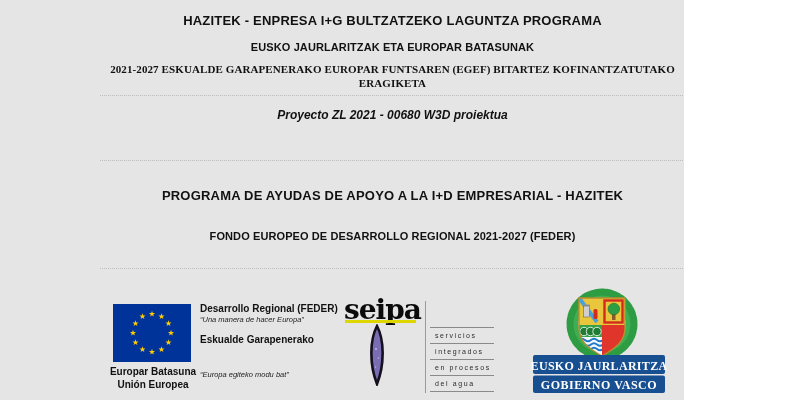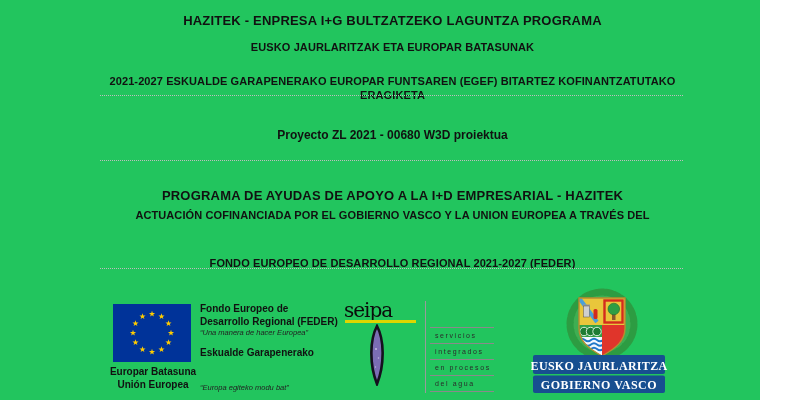--- a/index.html
+++ b/index.html
@@ -1,59 +1,58 @@
 <!DOCTYPE html>
 <html><head>
 <meta charset="utf-8">
 <style>
   html,body{margin:0;padding:0;background:#fff;}
-  #page{position:relative;width:760px;height:400px;background:#22c55e;overflow:hidden;
+  #page{position:relative;width:684px;height:400px;background:#e5e5e5;overflow:hidden;
         font-family:"Liberation Sans",sans-serif;color:#111;}
   .abs{position:absolute;}
   .center{text-align:center;}
   
   .h1{font-weight:bold;font-size:13px;line-height:16px;letter-spacing:.2px;}
   .sub{font-weight:bold;font-size:11px;line-height:14px;letter-spacing:.1px;}
   .proj{font-weight:bold;font-size:12px;line-height:15px;}
   
   .sep{left:100px;width:583px;height:0;border-top:1px dotted #bdbdbd;}
   
   .col{left:100px;width:585px;}
   
   .flaglabel{font-weight:bold;font-size:10px;line-height:12.5px;text-align:center;}
   .federline{font-weight:bold;font-size:10px;line-height:13px;white-space:nowrap;}
   .quote{font-style:italic;font-size:7.5px;line-height:9px;color:#222;margin-bottom:9px;white-space:nowrap;}
   
-  .seipa-word{font-family:"DejaVu Serif",serif;font-weight:normal;font-size:20px;line-height:28px;
+  .seipa-word{font-family:"DejaVu Serif",serif;font-weight:bold;font-size:28px;line-height:28px;
               letter-spacing:-1px;color:#0b0b0b;text-align:right;}
   .seipa-underline{background:#ded600;height:3px;}
   .seipa-vline{width:1px;background:#9a9a9a;}
   .seipa-table{width:64px;}
   .seipa-row{border-top:1px solid #8a8a8a;height:15px;line-height:15px;font-size:7px;
              letter-spacing:1.6px;color:#2b2b2b;padding-left:5px;white-space:nowrap;}
   .seipa-row:last-child{border-bottom:1px solid #8a8a8a;}
 </style>
 </head>
 <body>
 
 <div id="page">
 
   <div class="abs col center h1" style="top:13px;">HAZITEK - ENPRESA I+G BULTZATZEKO LAGUNTZA PROGRAMA</div>
   <div class="abs col center sub" style="top:40px;">EUSKO JAURLARITZAK ETA EUROPAR BATASUNAK</div>
-  <div class="abs col center sub" style="top:74px;">2021-2027 ESKUALDE GARAPENERAKO EUROPAR FUNTSAREN (EGEF) BITARTEZ KOFINANTZATUTAKO ERAGIKETA</div>
+  <div class="abs col center sub" style="top:62px;font-family:Liberation Serif, serif;">2021-2027 ESKUALDE GARAPENERAKO EUROPAR FUNTSAREN (EGEF) BITARTEZ KOFINANTZATUTAKO ERAGIKETA</div>
 
   <div class="abs sep" style="top:95px;"></div>
 
-  <div class="abs col center proj" style="top:128px;">Proyecto ZL 2021 - 00680 W3D proiektua</div>
+  <div class="abs col center proj" style="top:108px;font-style:italic;">Proyecto ZL 2021 - 00680 W3D proiektua</div>
 
   <div class="abs sep" style="top:160px;"></div>
 
   <div class="abs col center h1" style="top:180px;margin-top:8px;">PROGRAMA DE AYUDAS DE APOYO A LA I+D EMPRESARIAL - HAZITEK</div>
-  <div class="abs col center sub" style="top:208px;">ACTUACIÓN COFINANCIADA POR EL GOBIERNO VASCO Y LA UNION EUROPEA A TRAVÉS DEL</div>
-  <div class="abs col center sub" style="top:229px;margin-top:27px;">FONDO EUROPEO DE DESARROLLO REGIONAL 2021-2027 (FEDER)</div>
+  <div class="abs col center sub" style="top:229px;">FONDO EUROPEO DE DESARROLLO REGIONAL 2021-2027 (FEDER)</div>
 
   <div class="abs sep" style="top:268px;"></div>
 
   <div class="abs" style="left:113px;top:304px;width:78px;height:58px;">
     <svg width="78" height="58" viewBox="0 0 78 58" xmlns="http://www.w3.org/2000/svg">
       <defs>
         <path id="eustar" fill="#FFCC00" d="M0,-3.2 L0.75,-1.03 L3.04,-0.99 L1.22,0.40 L1.88,2.59 L0,1.28 L-1.88,2.59 L-1.22,0.40 L-3.04,-0.99 L-0.75,-1.03 Z"></path>
       </defs>
       <rect x="0" y="0" width="78" height="58" fill="#003399"></rect>
       <use href="#eustar" transform="translate(39,10)"></use>
@@ -69,23 +68,22 @@
       <use href="#eustar" transform="translate(22.5,19.5)"></use>
       <use href="#eustar" transform="translate(29.5,12.5)"></use>
     </svg>
   </div>
   <div class="abs center" style="left:105px;top:366px;width:96px;">
     <div class="flaglabel">Europar Batasuna</div>
     <div class="flaglabel">Unión Europea</div>
   </div>
 
   <div class="abs" style="left:200px;top:302px;width:135px;">
-    <div class="federline">Fondo Europeo de</div>
     <div class="federline">Desarrollo Regional (FEDER)</div>
-    <div class="quote">“Una manera de hacer Europea”</div>
+    <div class="quote">“Una manera de hacer Europa”</div>
     <div class="federline">Eskualde Garapenerako</div>
     <div class="quote" style="margin-bottom:0;margin-top:24px;">“Europa egiteko modu bat”</div>
   </div>
 
   <div class="abs seipa-word" style="left:344px;top:296px;">seipa</div>
   <div class="abs seipa-underline" style="left:345px;top:320px;width:71px;"></div>
   <div class="abs seipa-vline" style="left:425px;top:301px;height:92px;"></div>
 
   <div class="abs" style="left:363px;top:324px;width:28px;height:62px;">
     <svg width="28" height="62" viewBox="0 0 28 62" xmlns="http://www.w3.org/2000/svg">

